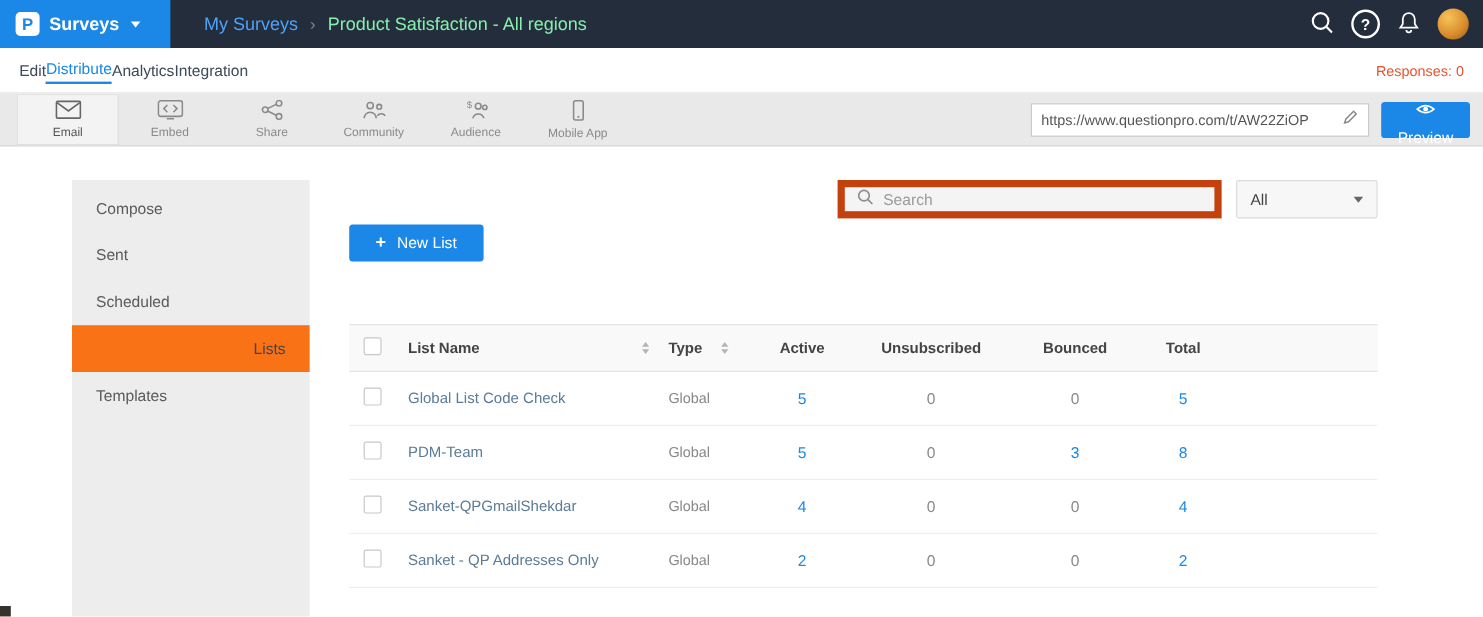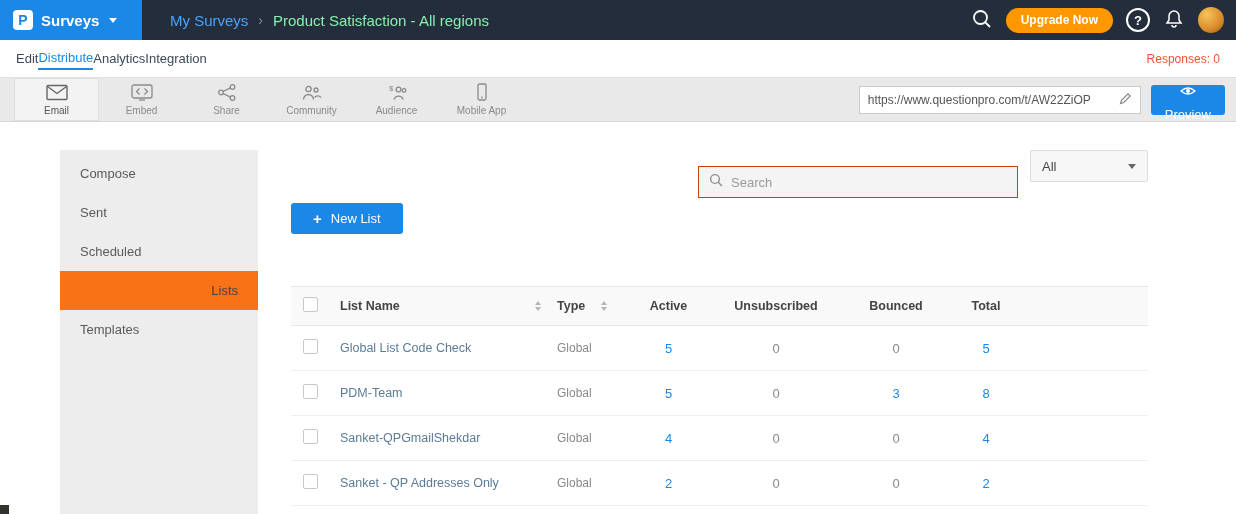--- a/index.html
+++ b/index.html
@@ -40,21 +40,21 @@
   .preview-btn { height:30px; background:#1b87e6; color:#fff; border:none; border-radius:3px; font-size:13px; display:flex; align-items:center; gap:7px; padding:0 14px; cursor:pointer;flex-direction:column; }
 
   
   .content { display:flex; height:392px; padding:28px 88px 0 60px; }
   .sidebar { width:198px; background:#ededed; flex-shrink:0; padding-top:4px; }
   .side-item { padding:12px 20px; font-size:13px; color:#5a5a5a; cursor:pointer; }
   .side-item.active { background:#f97316; color:#444;text-align:right; }
   .main { flex:1; padding-left:33px; }
 
   .filters { display:flex; justify-content:flex-end; gap:12px; }
-  .search-box { width:320px; height:32px; background:#f4f4f4; border:1px solid #c2410c; display:flex; align-items:center; gap:8px; padding:0 10px;margin-top:16px; }
+  .search-box { width:320px; height:32px; background:#f4f4f4; border:6px solid #c2410c; display:flex; align-items:center; gap:8px; padding:0 10px; }
   .search-input { flex:1; border:none; background:transparent; outline:none; font-size:13px; color:#555; min-width:0; }
   .search-input::placeholder { color:#9b9b9b; }
   .filter-select { width:118px; height:32px; background:#f7f7f7; border:1px solid #dcdcdc; border-radius:2px; display:flex; align-items:center; justify-content:space-between; padding:0 11px; font-size:13px; color:#444; cursor:pointer; }
   .caret-down-g { width:0; height:0; border-left:4px solid transparent; border-right:4px solid transparent; border-top:5px solid #666; }
 
   .new-list-btn { margin-top:5px; height:31px; background:#1b87e6; color:#fff; border:none; border-radius:3px; font-size:13px; padding:0 22px; display:flex; align-items:center; gap:9px; cursor:pointer; }
   .new-list-btn .plus { font-size:15px; font-weight:bold; line-height:1; }
 
   .table { margin-top:52px; }
   .thead { display:flex; align-items:center; height:40px; background:#f9f9f9; border-top:1px solid #e6e6e6; border-bottom:1px solid #e6e6e6; font-size:12.5px; font-weight:bold; color:#444; }
@@ -96,21 +96,20 @@
     </div>
     <div class="topbar-right">
       <button class="icon-btn">
         <span>
           <svg width="22" height="22" viewBox="0 0 22 22">
               <circle cx="9.5" cy="9.5" r="6.5" stroke="#fff" stroke-width="1.8" fill="none"></circle>
               <line x1="14.5" y1="14.5" x2="19" y2="19" stroke="#fff" stroke-width="1.8"></line>
             </svg>
         </span>
       </button>
-      <button class="upgrade-btn">Upgrade Now</button>
       <button class="circle-btn">
           <span>?</span>
         </button>
       <button class="icon-btn">
         <span>
           <svg width="22" height="22" viewBox="0 0 22 22">
               <path d="M11 3 a5 5 0 0 1 5 5 v4 l2 3 H4 l2 -3 V8 a5 5 0 0 1 5 -5 z" fill="none" stroke="#fff" stroke-width="1.5"></path>
               <path d="M9 17 a2 2 0 0 0 4 0" fill="none" stroke="#fff" stroke-width="1.5"></path>
             </svg>
         </span>

